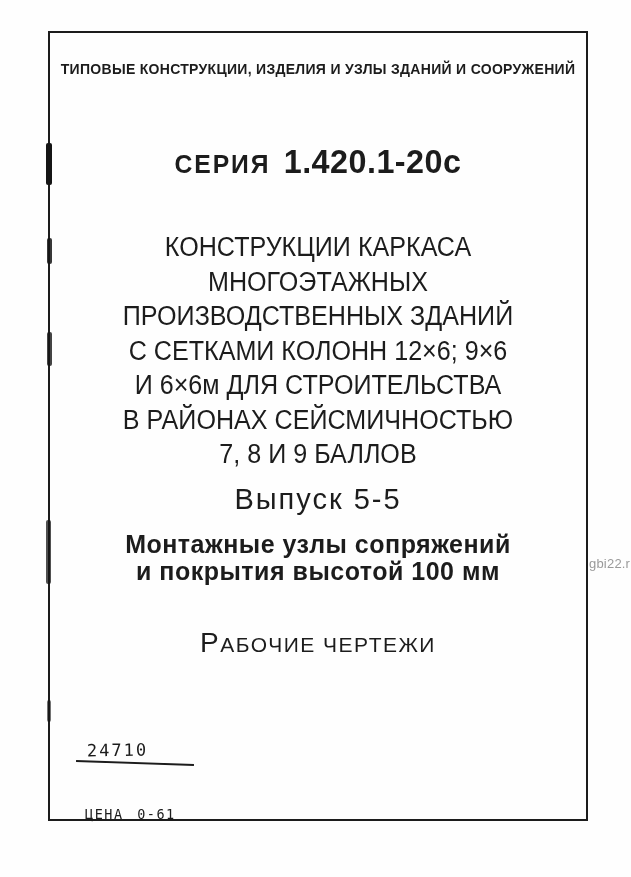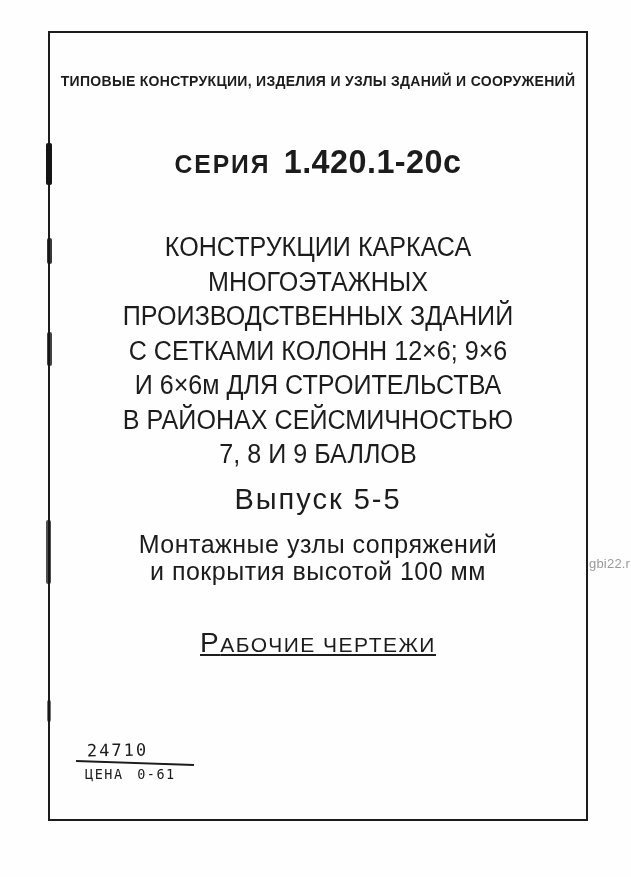--- a/index.html
+++ b/index.html
@@ -32,21 +32,21 @@
   .a5 { left: 47px; top: 700px; width: 4px; height: 22px; opacity: .6; }
 
   .center-block {
     position: absolute;
     left: 48px;
     width: 540px;
     text-align: center;
     white-space: nowrap;
   }
   .header-line {
-    top: 73px;
+    top: 61px;
     font-size: 14px;
     font-weight: bold;
     letter-spacing: 0.3px;
   }
   .series-line {
     top: 142px;
     transform: scaleX(0.95);
     transform-origin: 50% 0;
   }
   .series-word { font-size: 26px; letter-spacing: 2px; font-weight: bold; }
@@ -67,48 +67,48 @@
     top: 483px;
     font-size: 29px;
     letter-spacing: 2px;
   }
 
   .subtitle-block { top: 531px; }
   .subtitle-line {
     font-size: 25px;
     line-height: 27px;
     letter-spacing: 0.5px;
+    font-weight: bold;
   }
 
   .doc-type {
     top: 627px;
     font-size: 21px;
     letter-spacing: 1.5px;
-    text-decoration: underline;
   }
   .doc-type::first-letter { font-size: 28px; }
 
   .stamp-number {
     position: absolute;
     left: 87px; top: 740px;
     font-family: "DejaVu Sans Mono", monospace;
     font-size: 17px;
     letter-spacing: 2px;
     transform: rotate(-1deg);
   }
   .stamp-line {
     position: absolute;
     left: 76px; top: 762px;
     width: 118px; height: 2px;
     background: #1c1c1c;
     transform: rotate(2deg);
   }
   .stamp-price {
     position: absolute;
-    left: 85px; top: 766px;
+    left: 85px; top: 806px;
     font-family: "DejaVu Sans Mono", monospace;
     font-size: 13.5px;
     letter-spacing: 1.5px;
     word-spacing: 4px;
   }
 
   .watermark {
     position: absolute;
     left: 589px; top: 556px;
     font-size: 13px;

